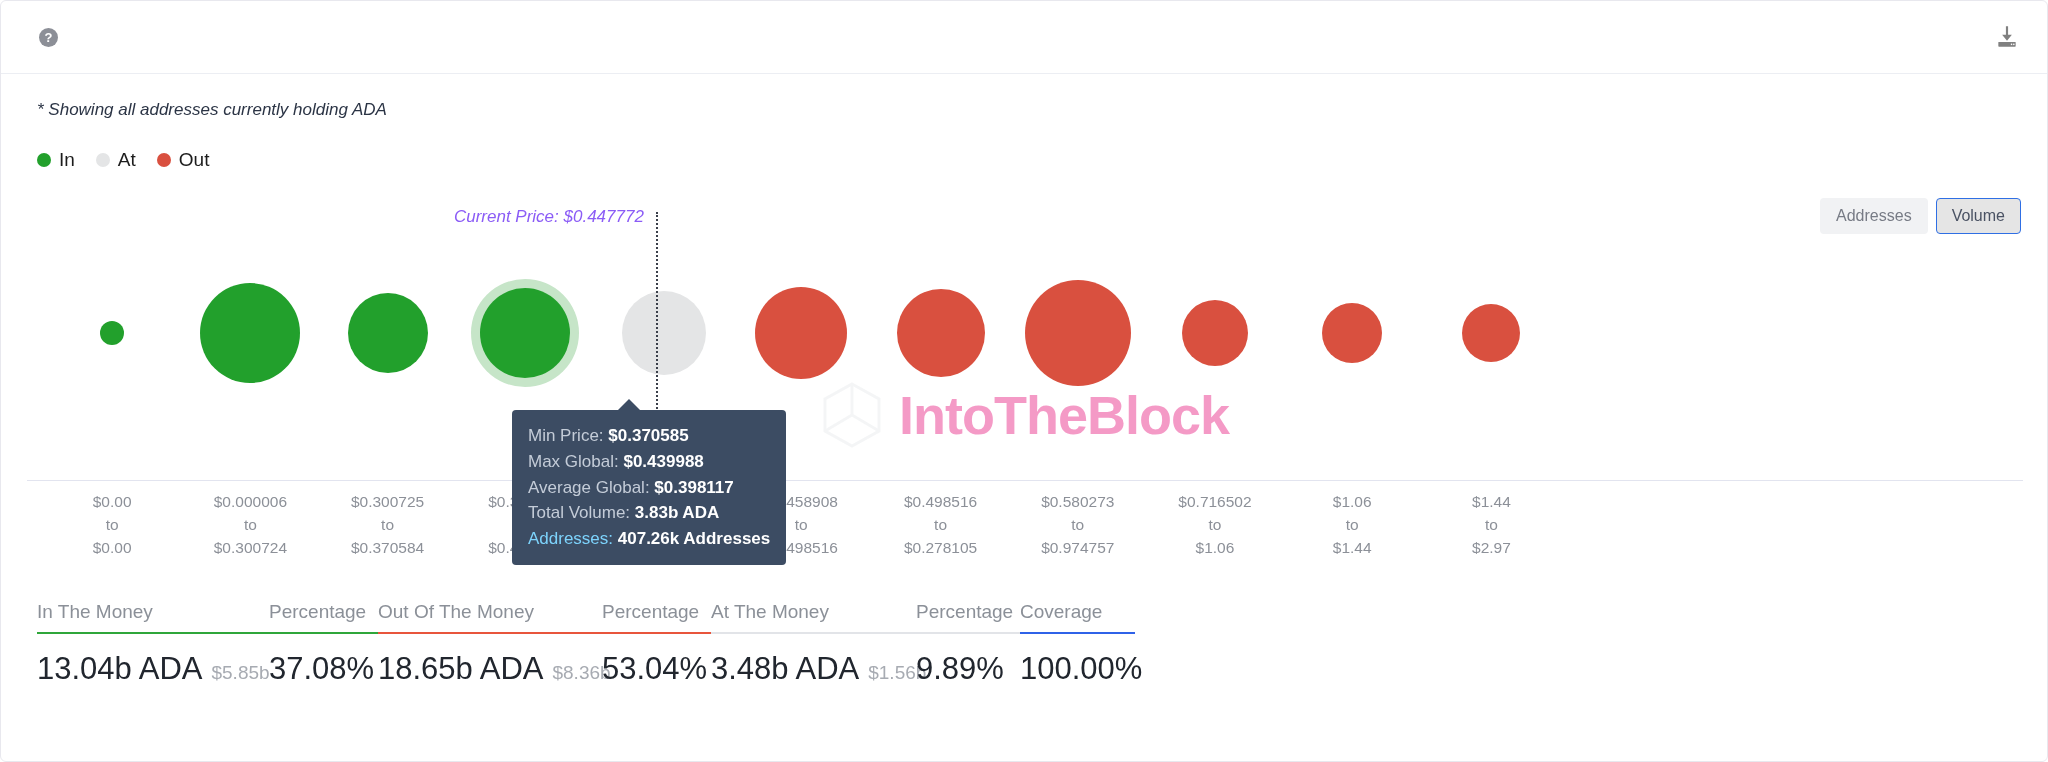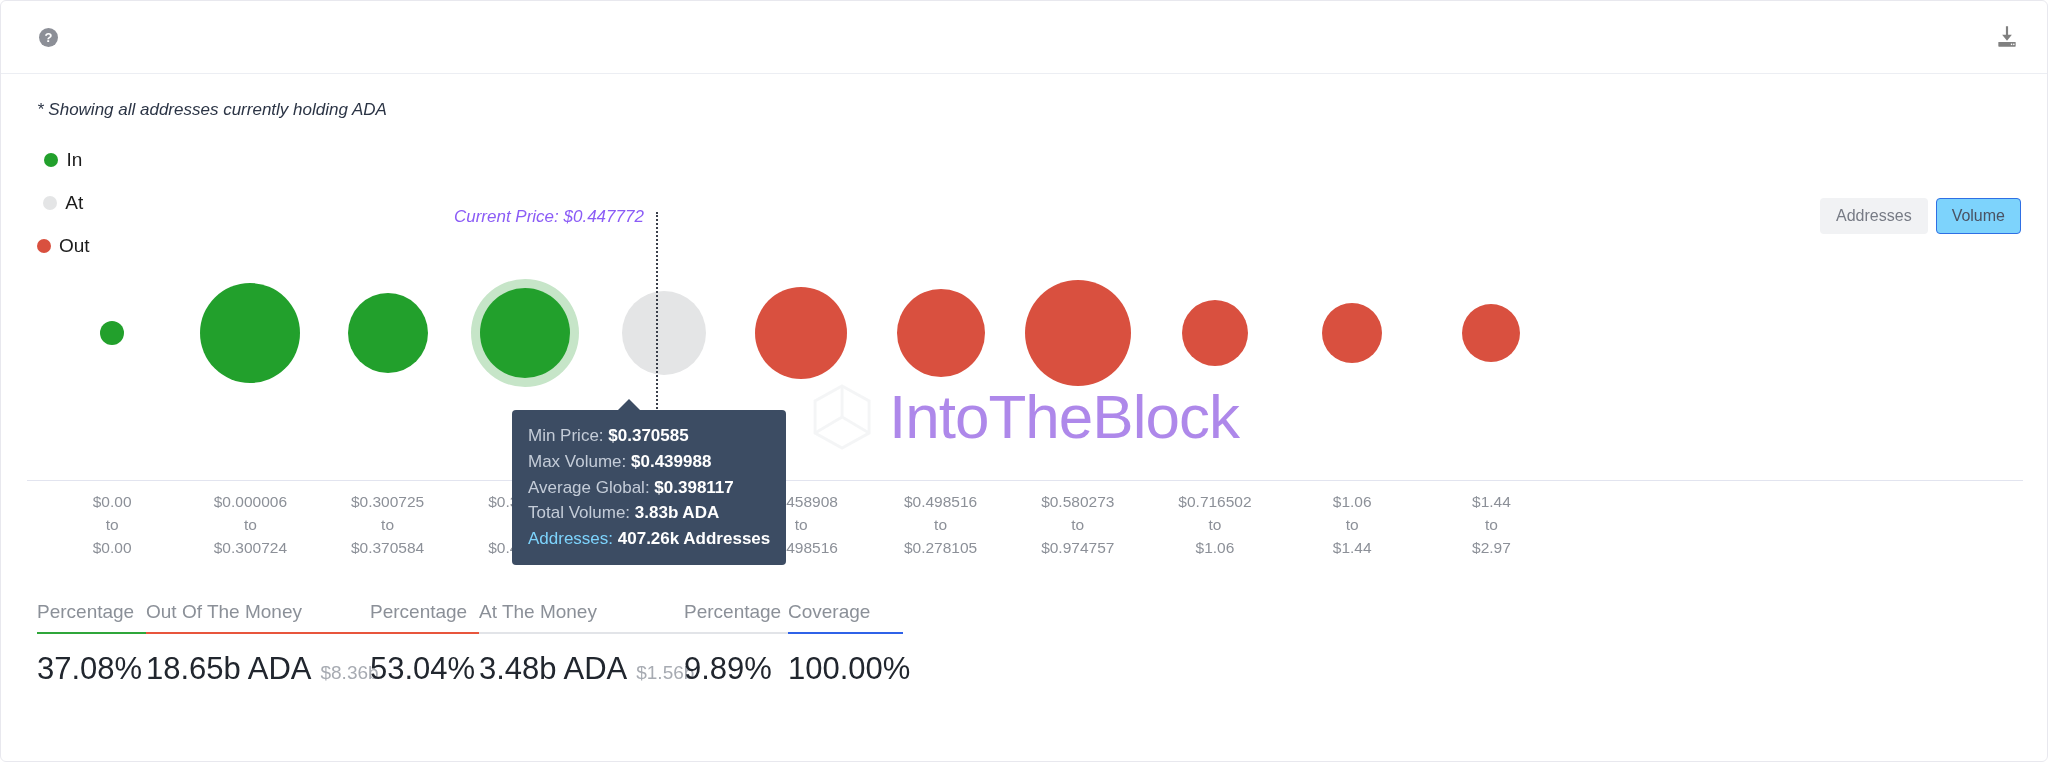--- a/index.html
+++ b/index.html
@@ -42,39 +42,39 @@
     display: flex; align-items: center; justify-content: center;
   }
 
   
   .note {
     position: absolute; left: 36px; top: 99px;
     font-size: 17px; font-style: italic; color: #2b3445;
   }
   .legend {
     position: absolute; left: 36px; top: 148px;
-    display: flex; align-items: center; gap: 21px; flex-direction: column;
+    display: flex; align-items: center; gap: 21px;
   }
   .legend-item { display: flex; align-items: center; gap: 8px; }
   .legend-dot { width: 14px; height: 14px; border-radius: 50%; }
   .legend-label { font-size: 19px; color: #1c1c1c; }
 
   
   .toggle-group {
     position: absolute; right: 26px; top: 197px;
     display: flex; gap: 8px;
   }
   .toggle-btn {
     font-size: 16px; padding: 8px 15px; border-radius: 4px;
     border: 1px solid transparent; cursor: pointer;
     font-family: "Liberation Sans", sans-serif;
   }
   .toggle-btn.inactive { background: #f1f2f4; color: #777b85; }
   .toggle-btn.active {
-    background: #7dd3fc; color: #4a5263;
+    background: #e5e5e5; color: #4a5263;
     border: 1.5px solid #2f6fe4;
   }
 
   
   .chart {
     position: absolute; left: 0; top: 255px;
     width: 2048px; height: 225px;
   }
   .bubble { position: absolute; border-radius: 50%; transform: translate(-50%,-50%); }
   .bubble-halo {
@@ -90,21 +90,21 @@
     position: absolute; top: -49px;
     font-size: 17px; font-style: italic; color: #8b5cf6;
     transform: translateX(-100%); white-space: nowrap; padding-right: 12px;
   }
   .watermark {
     position: absolute; left: 50%; top: 125px; transform: translateX(-50%);
     display: flex; align-items: center; gap: 16px;
     opacity: .55; pointer-events: none;
   }
   .watermark-text {
-    font-size: 62px; font-weight: normal; color: #6d28d9; letter-spacing: -1px;
+    font-size: 54px; font-weight: bold; color: #ec4899; letter-spacing: -1px;
   }
 
   
   .axis-line {
     position: absolute; left: 26px; top: 479px;
     width: 1996px; height: 1px; background: #e2e4ef;
   }
   .axis-labels {
     position: absolute; left: 0; top: 490px; width: 1896px; height: 62px;
   }
@@ -251,27 +251,35 @@
       </div>
     </div>
 
   <div id="tooltip" style="position:absolute;left:511px;top:409px;background:#3c4c63;color:#fff;
               padding:13px 16px;border-radius:4px;font-size:17px;line-height:1.52;
               white-space:nowrap;z-index:30;">
     <div style="position:absolute;left:106px;top:-11px;width:0;height:0;
                 border-left:11px solid transparent;border-right:11px solid transparent;
                 border-bottom:11px solid #3c4c63;"></div>
   <div><span style="color:#c4ccd8">Min Price:</span> <b>$0.370585</b></div>
-      <div><span style="color:#c4ccd8">Max Volume:</span> <b>$0.439988</b></div>
+      <div><span style="color:#c4ccd8">Max Global:</span> <b>$0.439988</b></div>
       <div><span style="color:#c4ccd8">Average Global:</span> <b>$0.398117</b></div>
       <div><span style="color:#c4ccd8">Total Volume:</span> <b>3.83b ADA</b></div>
       <div><span style="color:#7dd3fc">Addresses:</span> <b>407.26k Addresses</b></div>
     </div>
 
   <div class="stats" id="stats">
+      <div class="stat" style="width: 232px;">
+        <div class="stat-label">In The Money</div>
+        <div class="stat-rule" style="background:#2fa63a"></div>
+        <div class="stat-value">
+          <span>13.04b ADA</span>
+          <span class="stat-sub">$5.85b</span>
+        </div>
+      </div>
       <div class="stat" style="width: 109px;">
         <div class="stat-label">Percentage</div>
         <div class="stat-rule" style="background:#2fa63a"></div>
         <div class="stat-value">
           <span>37.08%</span>
         </div>
       </div>
       <div class="stat" style="width: 224px;">
         <div class="stat-label">Out Of The Money</div>
         <div class="stat-rule" style="background:#e8553c"></div>

